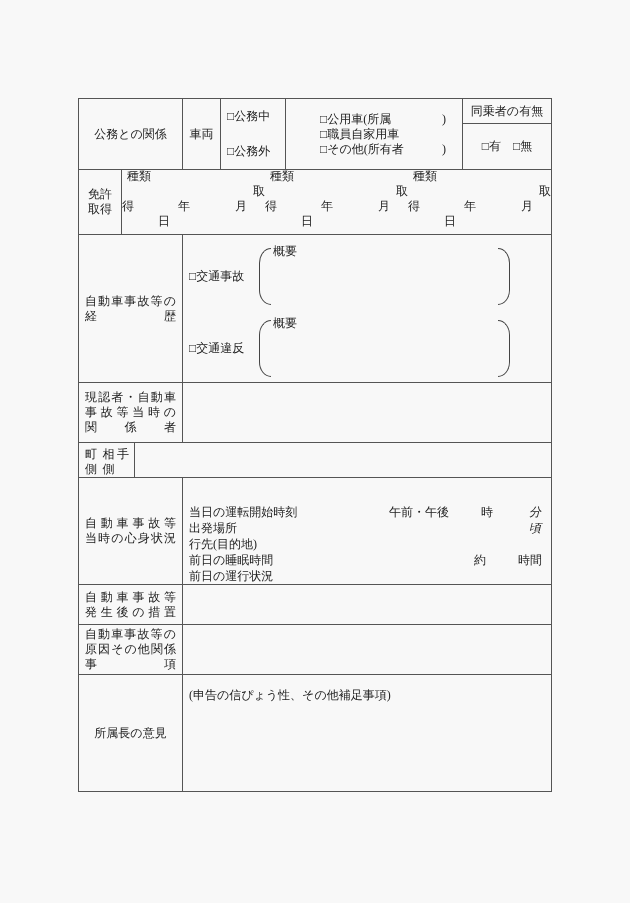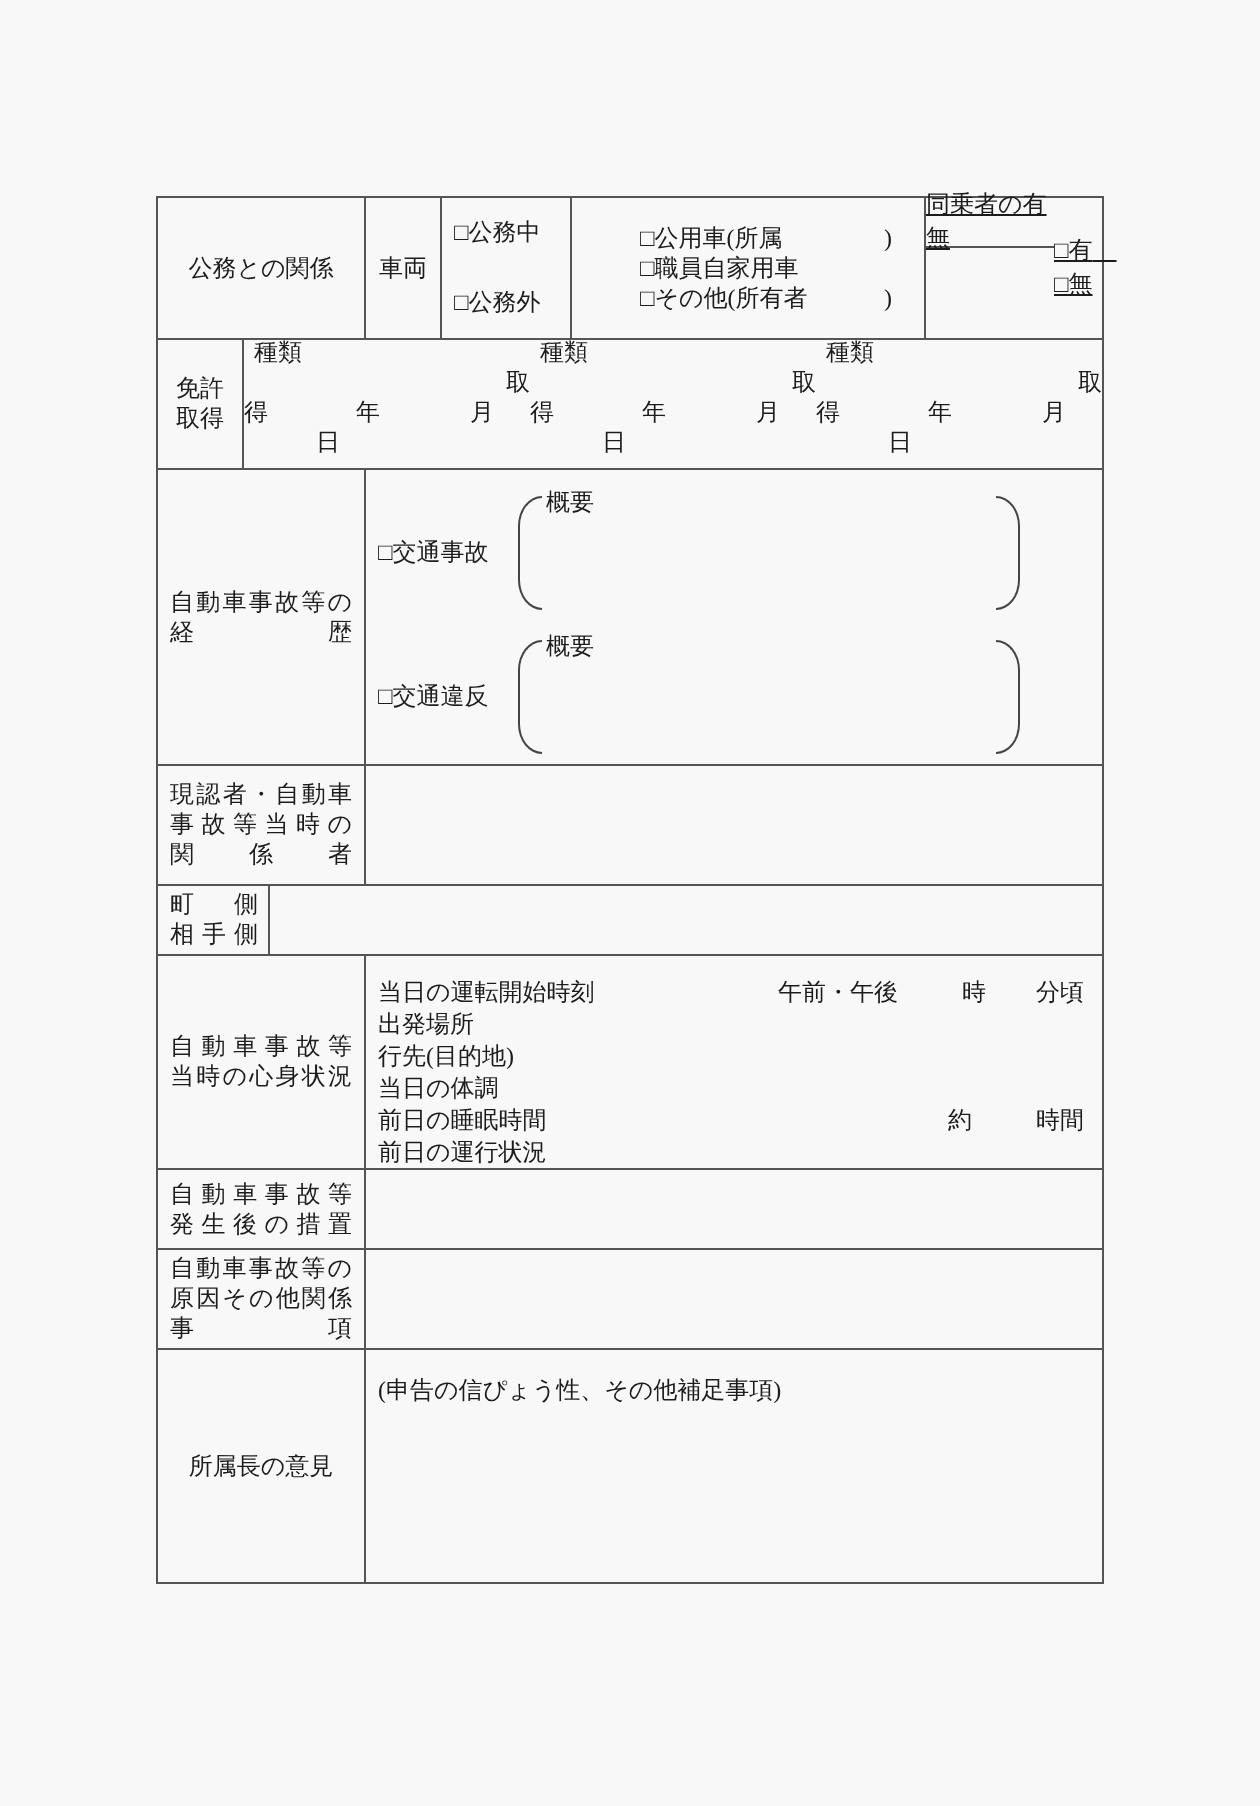--- a/index.html
+++ b/index.html
@@ -58,21 +58,21 @@
   .c-veh { width: 38px; display: flex; align-items: center; justify-content: center; }
   .c-vtype {
     width: 177px;
     display: flex;
     flex-direction: column;
     justify-content: center;
     line-height: 15px;
     padding-left: 6px;
   }
   .vline { display: flex; justify-content: space-between; padding-right: 16px; margin-left: 28px; }
-  .c-pass { flex: 1; display: flex; flex-direction: row; text-decoration: underline; }
+  .c-pass { flex: 1; display: flex; flex-direction: column; }
   .pass-h { height: 25px; border-bottom: 1px solid #555; display: flex; align-items: center; justify-content: center; }
   .pass-o { flex: 1; display: flex; align-items: center; justify-content: center; }
   
   .c-lic { flex: 1; display: flex; flex-direction: row; justify-content: center; line-height: 15px; font-family: Liberation Mono, monospace; }
   .lic-kind { margin-left: 5px; }
   .lic-acq { margin-left: 131px; }
   .lic-year { margin-left: 44px; }
   .lic-month { margin-left: 45px; }
   .lic-day { margin-left: 36px; }
   
@@ -96,39 +96,40 @@
     border-bottom: 1px solid #444;
     border-radius: 0 12px 12px 0 / 0 15px 15px 0;
   }
   .gy { position: absolute; left: 14px; top: -5px; }
   
   .c-empty { flex: 1; }
   
   .c-side {
     width: 56px;
     display: flex;
-    flex-direction: column;
+    flex-direction: row;
     justify-content: center;
     padding: 0 5px 0 6px;
     line-height: 15px;
+    align-items: flex-end;
   }
   
   .c-cond {
     flex: 1;
     display: flex;
     flex-direction: column;
     justify-content: flex-end;
     padding-left: 6px;
     line-height: 16px;
   }
   .cline { position: relative; }
   .px { position: absolute; top: 0; }
   .px-ampm { left: 200px; }
   .px-hour { left: 292px; }
-  .px-min { left: 329px; }
+  .px-min { left: 340px; font-style: italic; }
   .px-approx { left: 285px; }
   .px-hours { left: 329px; }
   
   .c-op { flex: 1; padding: 12px 0 0 6px; }
 </style>
 </head>
 <body>
 
 <div class="page">
   <div class="frm">
@@ -230,21 +231,20 @@
       </div>
       <div class="cell c-cond noR">
         <div class="cline">
           <span>当日の運転開始時刻</span>
           <span class="px px-ampm">午前・午後</span>
           <span class="px px-hour">時</span>
           <span class="px px-min">分頃</span>
         </div>
         <div class="cline">出発場所</div>
         <div class="cline">行先(目的地)</div>
-        <div class="cline">当日の体調</div>
         <div class="cline">
           <span>前日の睡眠時間</span>
           <span class="px px-approx">約</span>
           <span class="px px-hours">時間</span>
         </div>
         <div class="cline">前日の運行状況</div>
       </div>
     </div>
 
     <div class="r r7">

